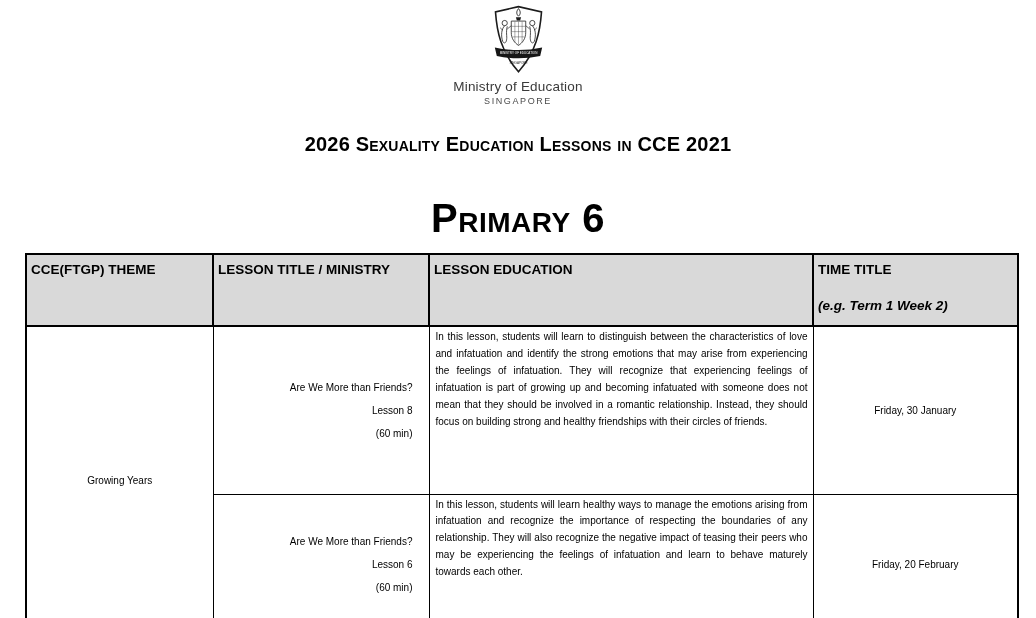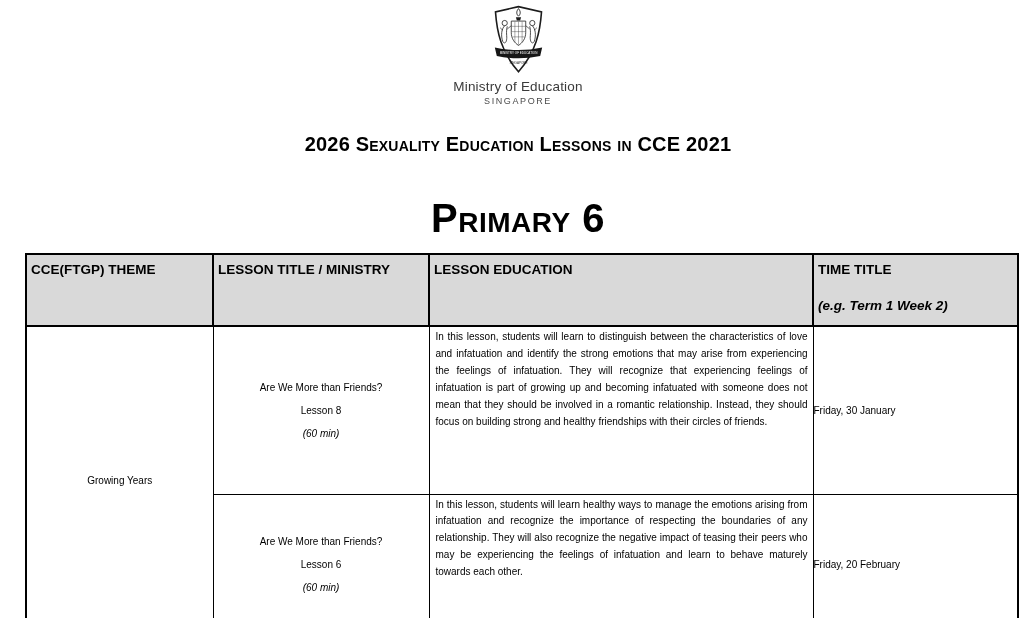--- a/index.html
+++ b/index.html
@@ -60,30 +60,30 @@
   }
   table.lessons td {
     border: 1px solid #000;
     font-size: 10px;
   }
   thead tr { height: 49px; }
   tr.row-1 { height: 168px; }
   tr.row-2 { height: 141px; }
   .th-sub { margin-top: 21px; font-style: italic; }
   .theme-cell { text-align: center; vertical-align: middle; padding: 4px; }
-  .title-cell { text-align: center; vertical-align: middle; padding: 5px; }
+  .title-cell { text-align: right; vertical-align: middle; padding: 16px; }
   .title-cell p { margin: 0 0 12px 0; }
-  .title-cell p:last-child { margin-bottom: 0; font-style: italic; }
+  .title-cell p:last-child { margin-bottom: 0; }
   .overview-cell {
     text-align: justify;
     vertical-align: top;
     padding: 2px 5px 2px 6px;
     line-height: 16.9px;
   }
-  .time-cell { text-align: left; vertical-align: middle; padding: 0; }
+  .time-cell { text-align: center; vertical-align: middle; padding: 16px; }
 </style>
 </head>
 <body>
 
 <div class="masthead">
   <svg class="crest" viewBox="0 0 100 108" xmlns="http://www.w3.org/2000/svg">
 
     <path d="M50 4 L15 12 C17 41 23 73 50 103 C77 73 83 41 85 12 Z" fill="#ffffff" stroke="#1c1c1c" stroke-width="2.4"></path>
 
     <path d="M50 7 C46.8 11 46.2 15 50 18.5 C53.8 15 53.2 11 50 7 Z" fill="none" stroke="#1c1c1c" stroke-width="1.4"></path>

